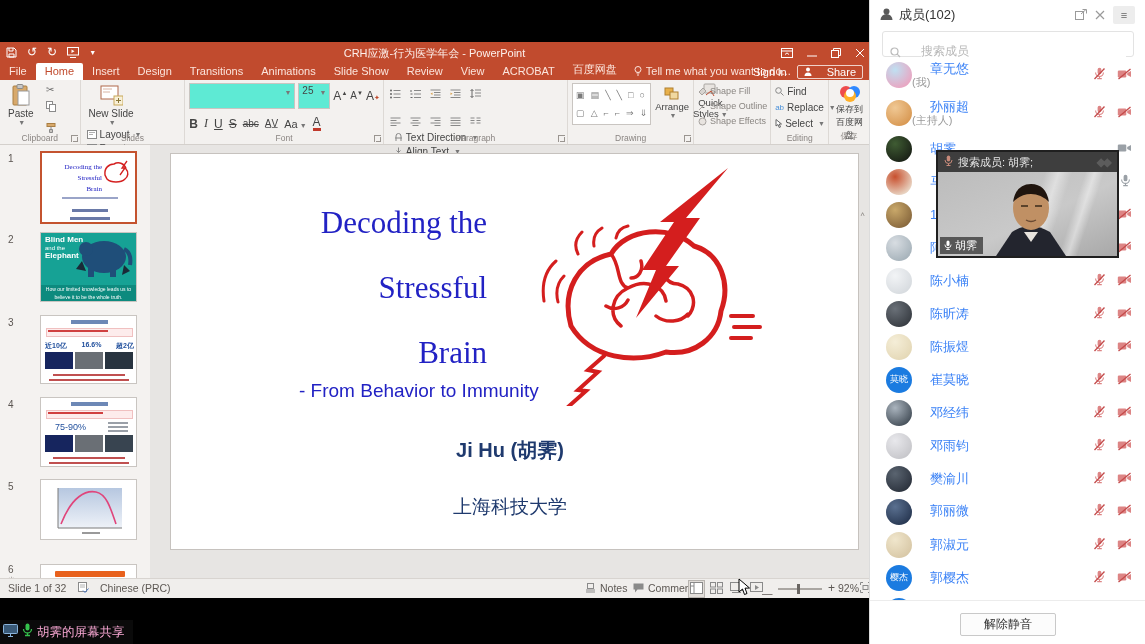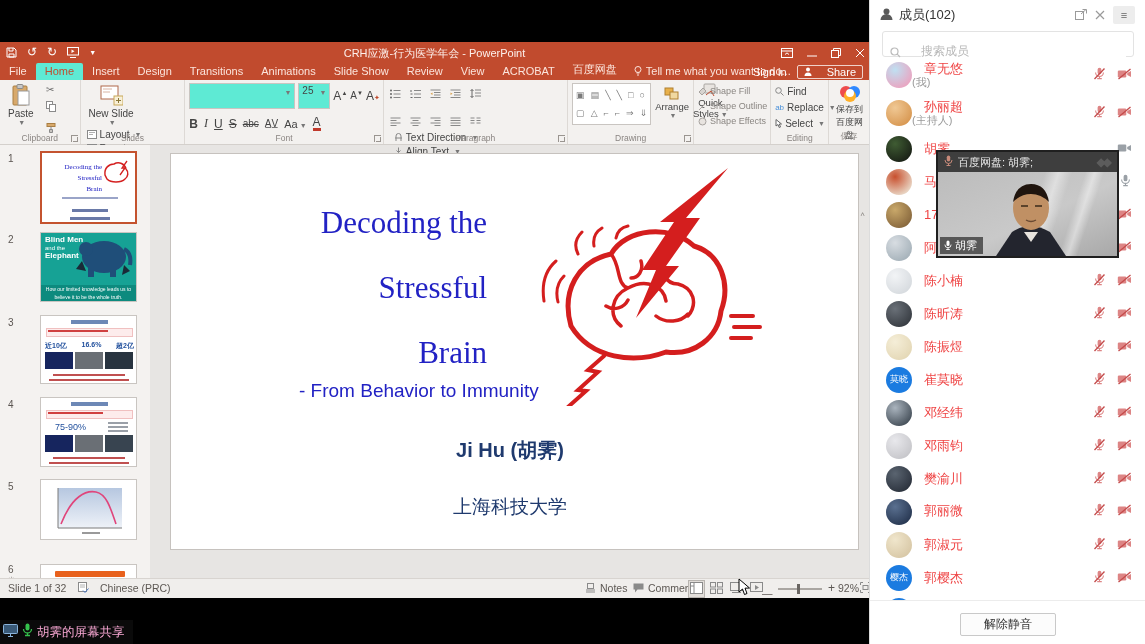--- a/index.html
+++ b/index.html
@@ -9,21 +9,21 @@
 
 
 #ppt{position:absolute;left:0;top:42px;width:869px;height:556px;background:#e7e5e3}
 #ppt-titlebar{position:absolute;left:0;top:0;width:869px;height:21px;background:#c14b2e;color:#fff}
 #qat{position:absolute;left:6px;top:2px;display:flex;gap:10px;align-items:center;height:17px}
 #qat svg{display:block}
 #ppt-title{position:absolute;left:0;right:0;top:4px;text-align:center;font-size:11px;color:#fdf0ec}
 #win-controls{position:absolute;right:4px;top:0;display:flex;gap:14px;align-items:center;height:21px;color:#fff}
 #tabrow{position:absolute;left:0;top:21px;width:869px;height:17px;background:#c14b2e;display:flex;align-items:flex-end}
 .tab{color:#fbe4dc;font-size:11px;padding:2px 9px 3px;cursor:default}
-.tab.active{background:#5eead4;color:#c14b2e;border-radius:2px 2px 0 0}
+.tab.active{background:#ffffff;color:#c14b2e;border-radius:2px 2px 0 0}
 #tellme{display:flex;align-items:center;gap:4px;color:#fbe4dc;font-size:11px;padding:2px 8px 3px}
 #tabrow-right{position:absolute;right:6px;top:21px;height:17px;display:flex;align-items:center;gap:10px;color:#fff;font-size:11px}
 #share-btn{display:flex;align-items:center;gap:15px;border:1px solid rgba(255,255,255,.75);padding:0 6px;height:14px;border-radius:2px}
 
 #ribbon{position:absolute;left:0;top:38px;width:869px;height:65px;background:#f3f1ef;border-bottom:1px solid #d4d0cc;display:flex}
 .rgroup{position:relative;height:100%;border-right:1px solid #ddd9d5;padding:3px 3px 13px 4px}
 .rglabel{position:absolute;bottom:1px;left:0;right:0;text-align:center;font-size:8.5px;color:#8a8582}
 .launcher{position:absolute;right:2px;bottom:2px;width:7px;height:7px;border-left:1px solid #9a9590;border-top:1px solid #9a9590}
 .launcher:after{content:"";position:absolute;right:0;bottom:0;width:4px;height:4px;border-right:1px solid #9a9590;border-bottom:1px solid #9a9590}
 .bigbtn{display:inline-flex;flex-direction:column;align-items:center;justify-content:flex-start;font-size:10px;color:#444;text-align:center;padding:1px 4px;vertical-align:top}
@@ -58,21 +58,21 @@
 #panel-title{font-size:13px;color:#333}
 #panel-hicons{margin-left:auto;display:flex;align-items:center;gap:8px}
 #menu-btn{width:22px;height:18px;background:#ededed;border-radius:2px;display:flex;align-items:center;justify-content:center;color:#666;font-size:11px}
 #searchwrap{position:absolute;left:12px;top:31px;width:252px;height:23px;border:1px solid #e3e3e3;border-radius:3px;display:flex;align-items:flex-start;gap:20px;padding:12px 7px}
 #searchwrap input{border:none;outline:none;font-size:12px;color:#333;width:100%;font-family:inherit}
 #searchwrap input::placeholder{color:#b8b8b8}
 #member-list{position:absolute;left:0;top:56px;width:276px;height:544px;overflow:hidden}
 .mrow{position:relative;width:100%;display:flex;align-items:center;padding:0 14px 0 16px}
 .avatar{width:26px;height:26px;border-radius:50%;flex:0 0 26px}
 .avatar-text{display:flex;align-items:center;justify-content:center;color:#fff;font-size:9px}
-.mname{margin-left:12px;font-size:13px;color:#ef4444;line-height:15px;white-space:nowrap}
+.mname{margin-left:18px;font-size:13px;color:#3b82f6;line-height:15px;white-space:nowrap}
 .msub{font-size:11px;color:#999;line-height:13px}
 .micons{margin-left:auto;display:flex;gap:11px;align-items:center}
 #footer{position:absolute;left:0;top:600px;width:276px;height:44px;background:#fff;border-top:1px solid #ececec}
 #unmute-btn{position:absolute;left:90px;top:12px;width:96px;height:23px;background:#fcfcfc;border:1px solid #c9c9c9;border-radius:2px;font-size:12px;color:#333;font-family:inherit}
 
 
 #video-overlay{position:absolute;left:66px;top:150px;width:183px;height:108px;border:2px solid #1f1f1f;background:#3e3e3e;z-index:6}
 #vo-top{height:20px;background:#3e3e3e;display:flex;align-items:center;gap:5px;padding:0 6px;color:#e8e8e8;font-size:11px;position:relative}
 #vo-mark{position:absolute;right:8px;top:3px;color:#6a6a6a;opacity:.7;font-size:12px;letter-spacing:-3px}
 #vo-body{position:relative;width:179px;height:84px;overflow:hidden}
@@ -940,21 +940,21 @@
           <div class="avatar avatar-text" style="background:#1b7be0">子达</div>
         </div>
       </div>
 
     <div id="video-overlay">
       <div id="vo-top">
         <span><svg width="9" height="12" viewBox="0 0 9 12">
               <rect x="2.8" y="0.5" width="3.4" height="6" rx="1.7" fill="#c88a7a"></rect>
               <path d="M1,5 a3.5,3.5 0 0 0 7,0 M4.5,8.5 v2 M2.5,10.5 h4" fill="none" stroke="#c88a7a"></path>
             </svg></span>
-        <span>百度网盘: 胡霁;</span>
+        <span>搜索成员: 胡霁;</span>
         <span id="vo-mark">◆◆</span>
       </div>
       <div id="vo-body">
         <svg width="179" height="84" viewBox="0 0 179 84">
           <defs>
             <linearGradient id="vbg" x1="0" y1="0" x2="1" y2="1">
                 <stop offset="0" stop-color="#bcbcbc"></stop>
                 <stop offset="0.55" stop-color="#c9c9c9"></stop>
                 <stop offset="1" stop-color="#a8a8a8"></stop>
               </linearGradient>

